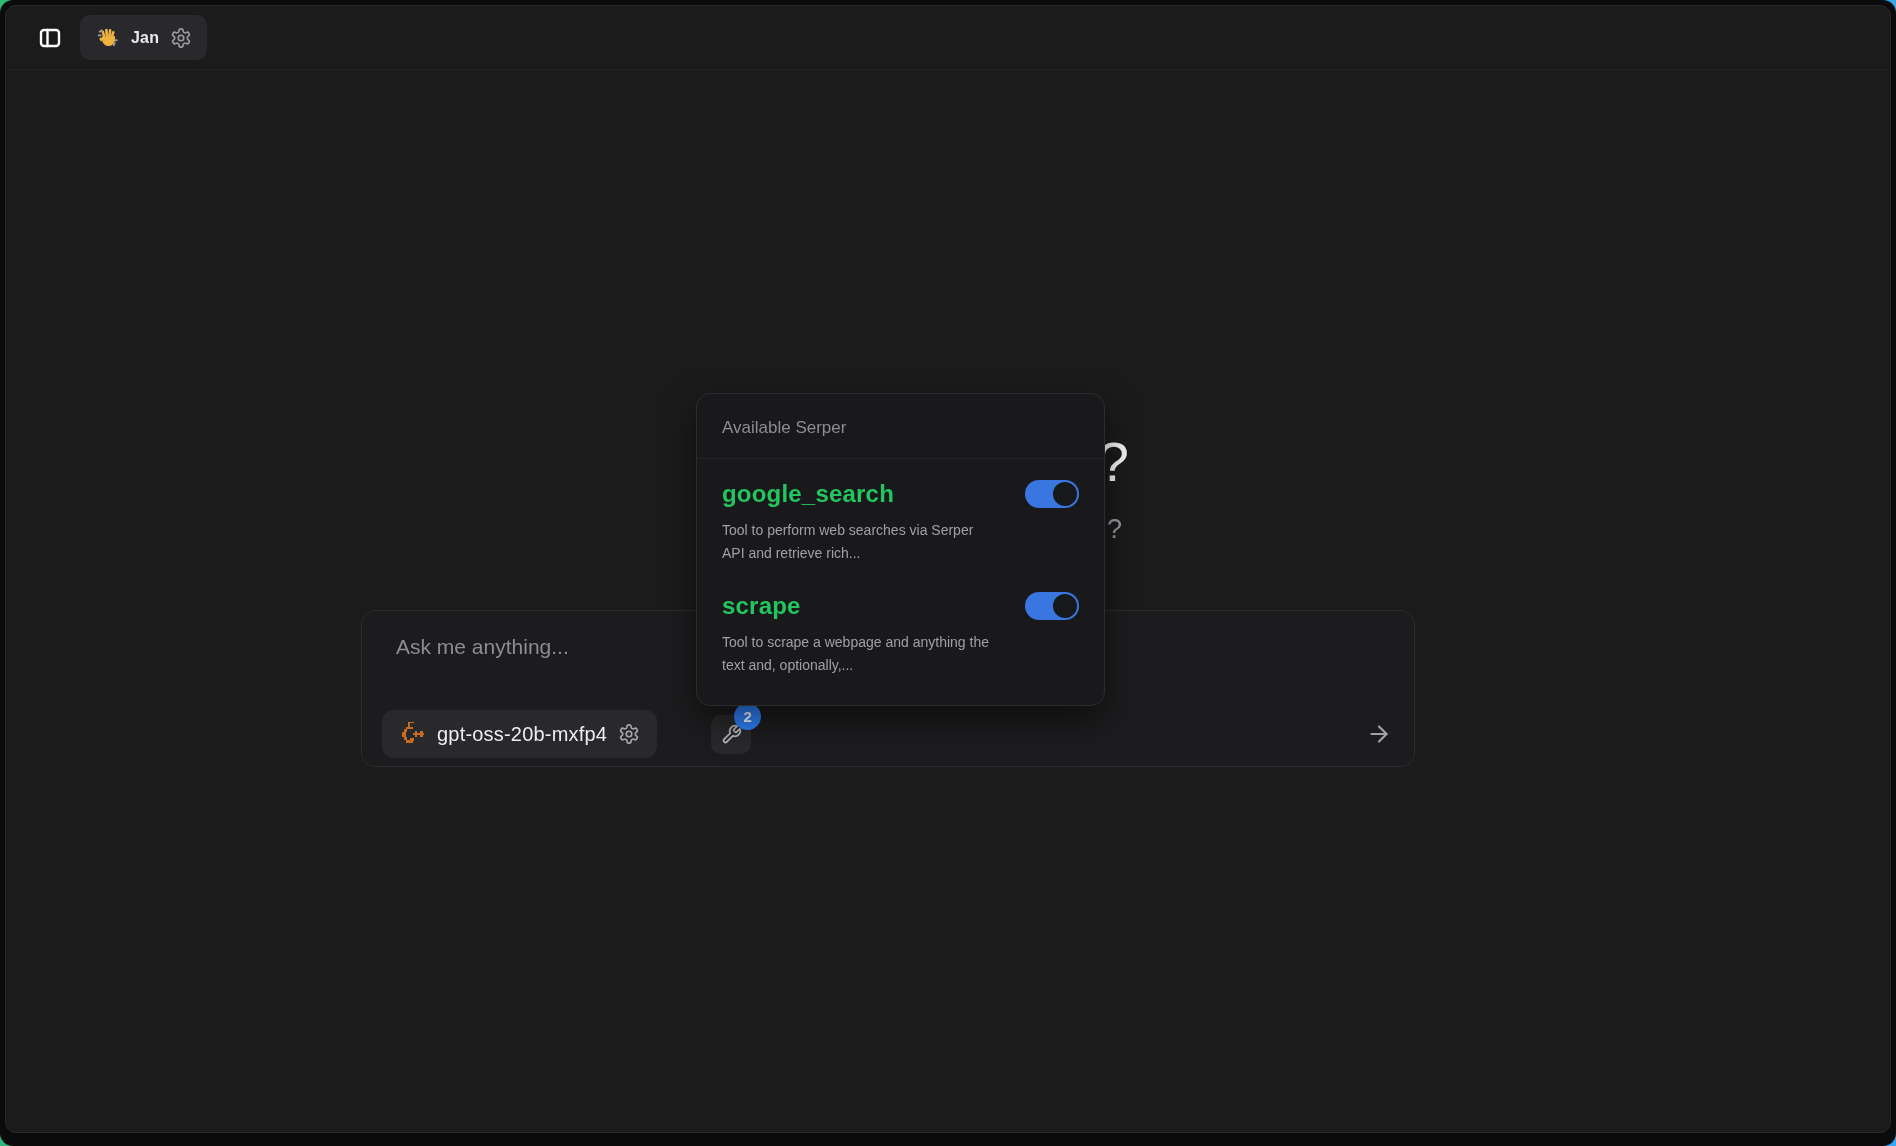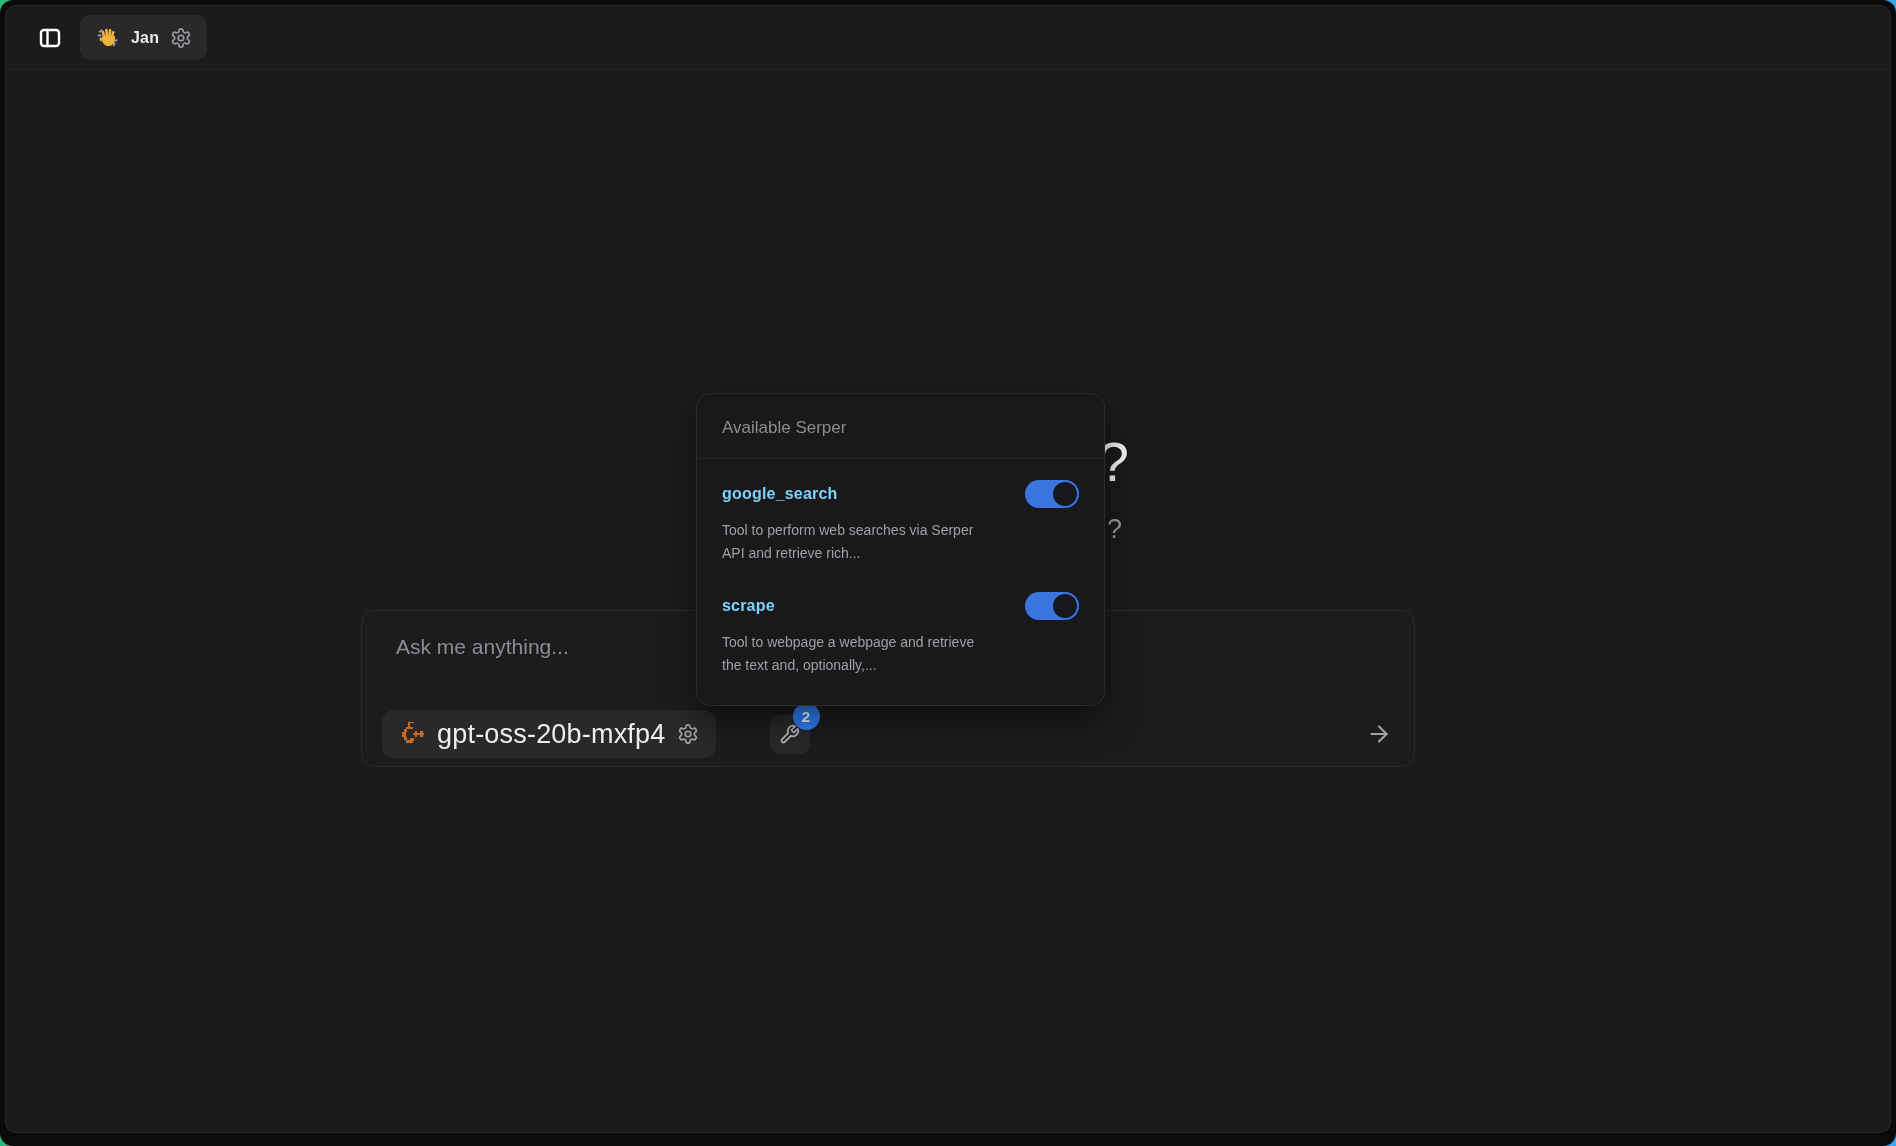--- a/index.html
+++ b/index.html
@@ -53,21 +53,21 @@
   }
   .composer textarea::placeholder { color:#8b8d91; }
   .composer-row {
     position:absolute; left:20px; right:14px; bottom:7px; height:50px;
     display:flex; align-items:center;
   }
   .model-pill {
     height:48px; padding:0 17px; display:flex; align-items:center; gap:11px;
     background:#29292b; border:none; border-radius:12px; cursor:pointer;
   }
-  .model-name { font-size:27px; color:#ebedee; letter-spacing:.2px; }
+  .model-name { font-size:20px; color:#ebedee; letter-spacing:.2px; }
   .tools-btn {
     position:relative; margin-left:54px; width:40px; height:39px;
     display:flex; align-items:center; justify-content:center;
     background:#29292b; border:none; border-radius:10px; cursor:pointer;
   }
   .badge {
     position:absolute; top:-12px; right:-10px; width:27px; height:27px;
     background:#2e80f7; border-radius:50%;
     display:flex; align-items:center; justify-content:center;
     font-size:15px; font-weight:700; color:#ffffff;
@@ -83,21 +83,21 @@
     background:#19191b; border:1px solid #2c2c2e; border-radius:14px;
     box-shadow:0 14px 34px rgba(0,0,0,.5); z-index:30;
   }
   .popover-header {
     height:65px; padding:24px 25px 0 25px; border-bottom:1px solid #242427;
     font-size:17px; color:#8b8d90;
   }
   .popover-body { padding:21px 25px; }
   .tool-row + .tool-row { margin-top:27px; }
   .tool-top { display:flex; align-items:center; justify-content:space-between; }
-  .tool-name { font-size:16px; font-weight:700; color:#7dd3fc; letter-spacing:.2px; }
+  .tool-name { font-size:24px; font-weight:700; color:#22c55e; letter-spacing:.2px; }
   .tool-desc {
     margin-top:11px; width:268px;
     font-size:14px; line-height:23px; color:#9da0a4;
   }
   .toggle {
     position:relative; width:54px; height:28px; border-radius:15px;
     background:#4a4a4e; border:none; cursor:pointer; flex:0 0 auto;
   }
   .toggle::after {
     content:""; position:absolute; top:2px; left:2px; width:24px; height:24px;
@@ -222,20 +222,20 @@
             <button class="toggle on"></button>
           </div>
           <div class="tool-desc">Tool to perform web searches via Serper API and retrieve rich...</div>
         </div>
 
         <div class="tool-row">
           <div class="tool-top">
             <span class="tool-name">scrape</span>
             <button class="toggle on"></button>
           </div>
-          <div class="tool-desc">Tool to webpage a webpage and retrieve the text and, optionally,...</div>
+          <div class="tool-desc">Tool to scrape a webpage and anything the text and, optionally,...</div>
         </div>
 
       </div>
     </div>
 
   </div>
 </div>
 
 </body></html>

